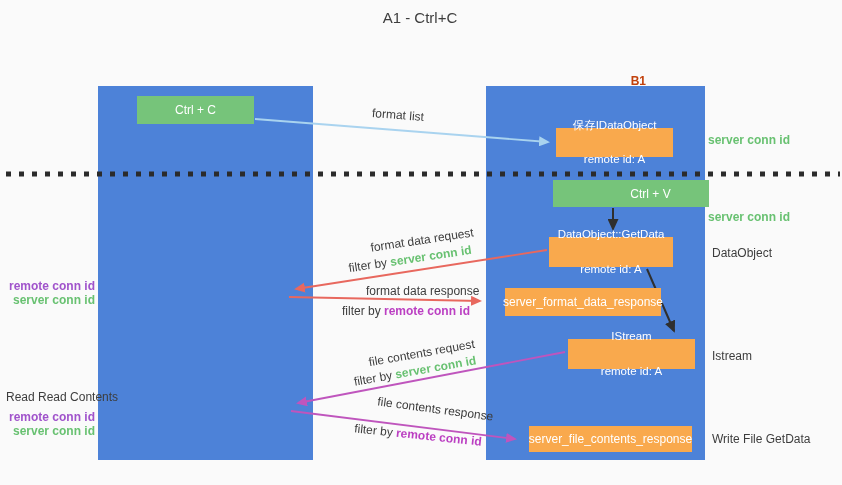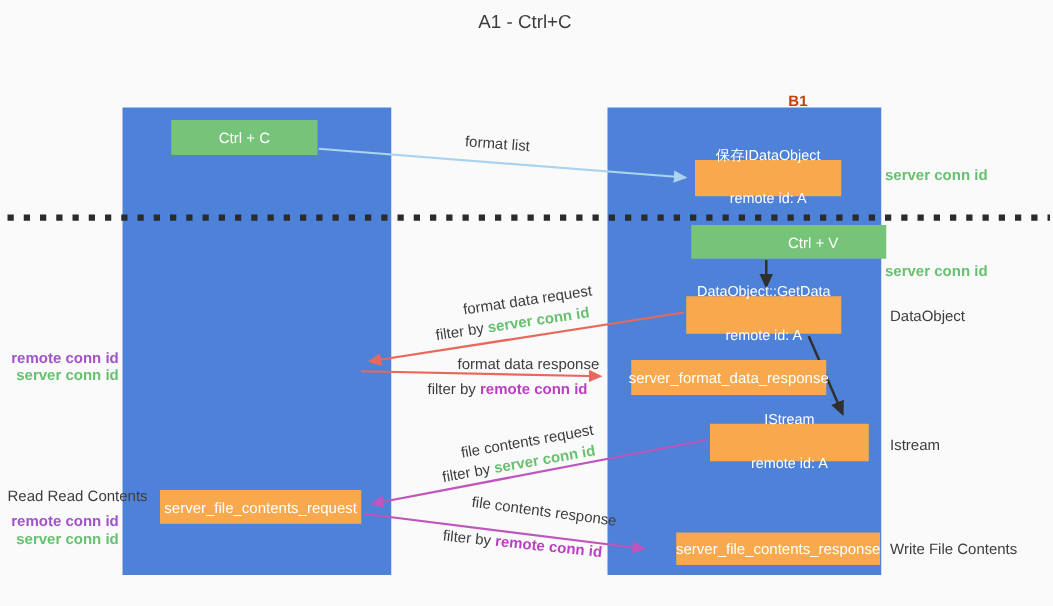--- a/index.html
+++ b/index.html
@@ -102,33 +102,30 @@
 
   <div class="box orange" style="left:461px;top:288px;width:156px;height:28px;margin-left:44px;">
     <div>server_format_data_response</div>
   </div>
 
   <div class="box orange two" style="left:568px;top:339px;width:127px;height:30px;">
     <div>IStream</div>
     <div>remote id: A</div>
   </div>
 
-  <div class="box orange" style="left:128px;top:392px;width:161px;height:27px;">
-    <div>server_file_contents_request</div>
-  </div>
 
-  <div class="box orange" style="left:541px;top:426px;width:163px;height:26px;">
+  <div class="box orange" style="left:529px;top:426px;width:163px;height:26px;">
     <div>server_file_contents_response</div>
   </div>
 
   <div class="lbl green" style="left:708px;top:133px;">server conn id</div>
   <div class="lbl green" style="left:708px;top:210px;">server conn id</div>
   <div class="lbl" style="left:712px;top:246px;">DataObject</div>
   <div class="lbl" style="left:712px;top:349px;">Istream</div>
-  <div class="lbl" style="left:712px;top:432px;">Write File Contents</div>
+  <div class="lbl" style="left:712px;top:432px;">Write File GetData</div>
 
   <div class="lbl right-align stack" style="left:8px;top:279px;width:87px;">
     <div class="purple">remote conn id</div>
     <div class="greenword">server conn id</div>
   </div>
   <div class="lbl" style="left:6px;top:390px;">Read Read Contents</div>
   <div class="lbl right-align stack" style="left:8px;top:410px;width:87px;">
     <div class="purple">remote conn id</div>
     <div class="greenword">server conn id</div>
   </div>

